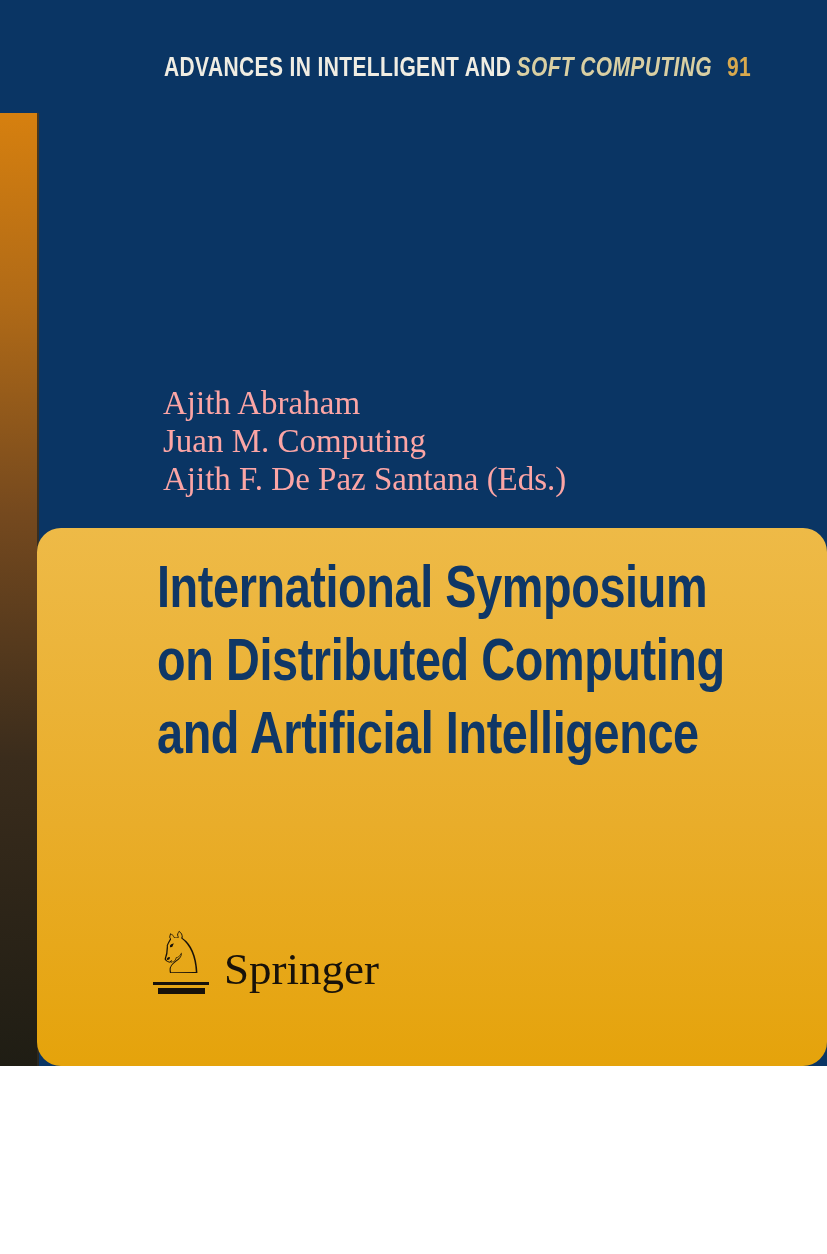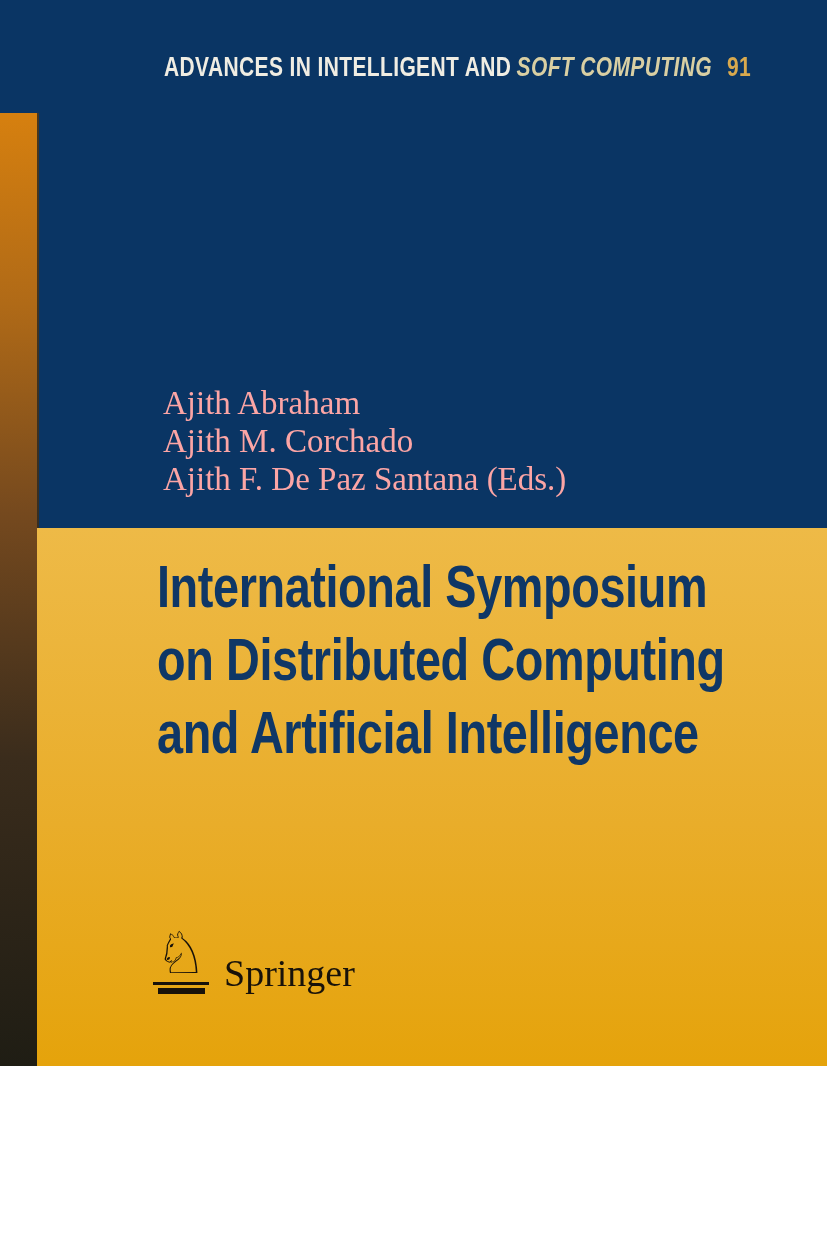--- a/index.html
+++ b/index.html
@@ -57,20 +57,21 @@
   }
 
   
   .gold-panel {
     position:absolute;
     left:37px; top:528px; right:0; bottom:0;
     background:linear-gradient(180deg,
       #eeba47 0%,
       #e9ad2a 55%,
       #e5a30b 100%);
+    border-radius:24px;
   }
   .book-title {
     position:absolute;
     left:120px; top:22px;
     font-weight:bold;
     font-size:60px;
     line-height:73px;
     color:#0f3766;
     letter-spacing:-0.5px;
     white-space:nowrap;
@@ -96,40 +97,40 @@
     display:block;
     font-family:"DejaVu Sans", sans-serif;
     font-size:58px;
     line-height:50px;
     color:#18120a;
   }
   .logo-bar-thin  { width:56px; height:3px; background:#18120a; margin-top:4px; }
   .logo-bar-thick { width:47px; height:6px; background:#18120a; margin-top:3px; }
   .publisher-name {
     font-family:"Liberation Serif", serif;
-    font-size:38px;
+    font-size:45px;
     line-height:1;
     color:#18120a;
     padding-bottom:2px;
   }
 </style>
 </head>
 <body>
 
 <div class="cover">
 
   <div class="series-text">
     <span class="series-prefix">ADVANCES IN INTELLIGENT AND</span><span class="series-name">SOFT COMPUTING</span><span class="series-vol">91</span>
   </div>
 
   <div class="left-strip"></div>
 
   <div class="authors">
     <div>Ajith Abraham</div>
-    <div>Ajith M. Corchado</div>
+    <div>Juan M. Computing</div>
     <div>Ajith F. De Paz Santana (Eds.)</div>
   </div>
 
   <div class="gold-panel">
     <div class="book-title">
       <div>International Symposium</div>
       <div>on Distributed Computing</div>
       <div>and Artificial Intelligence</div>
     </div>
 

